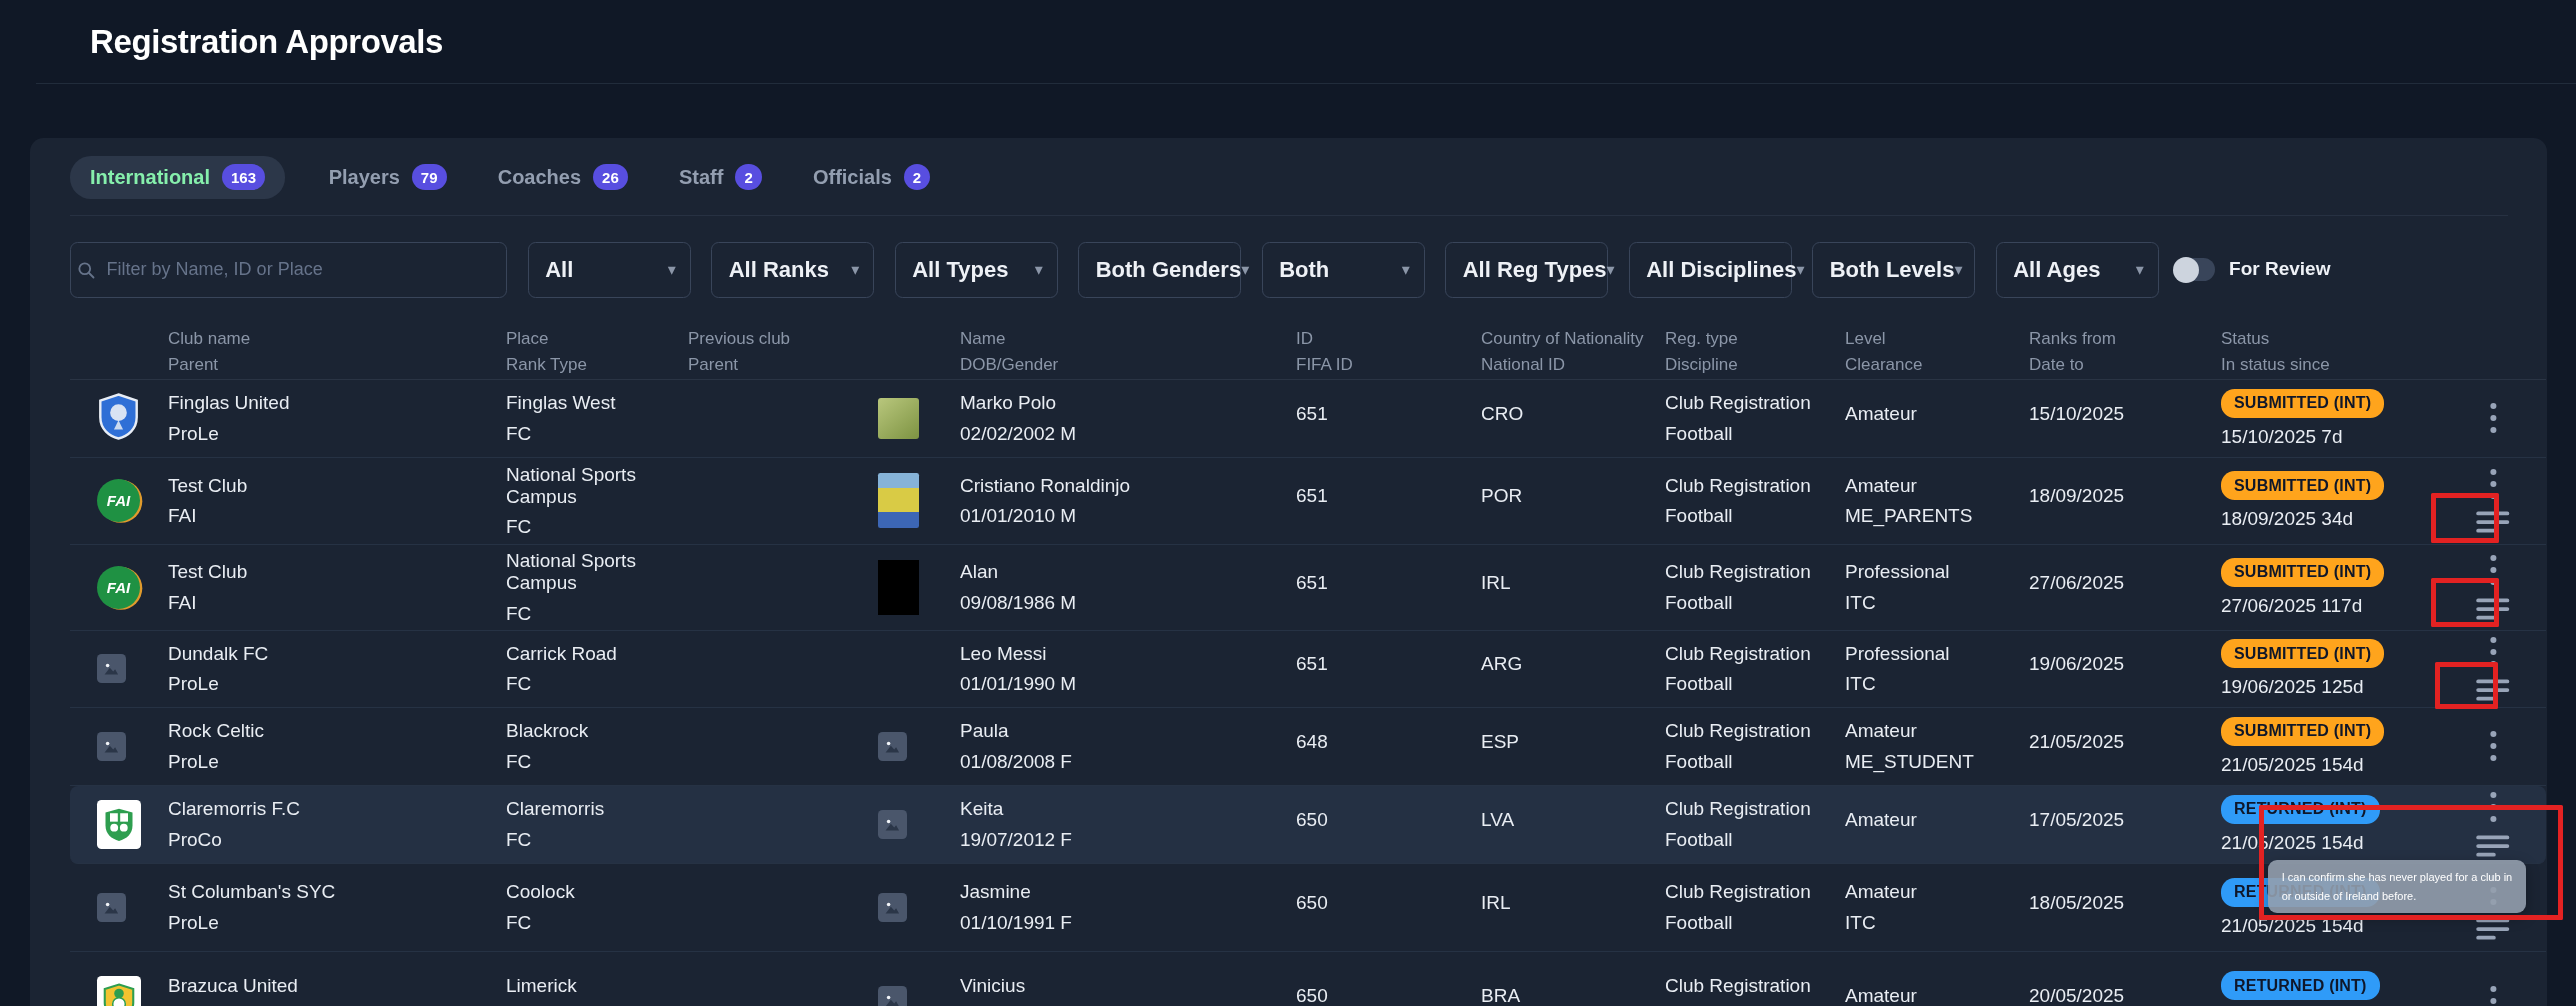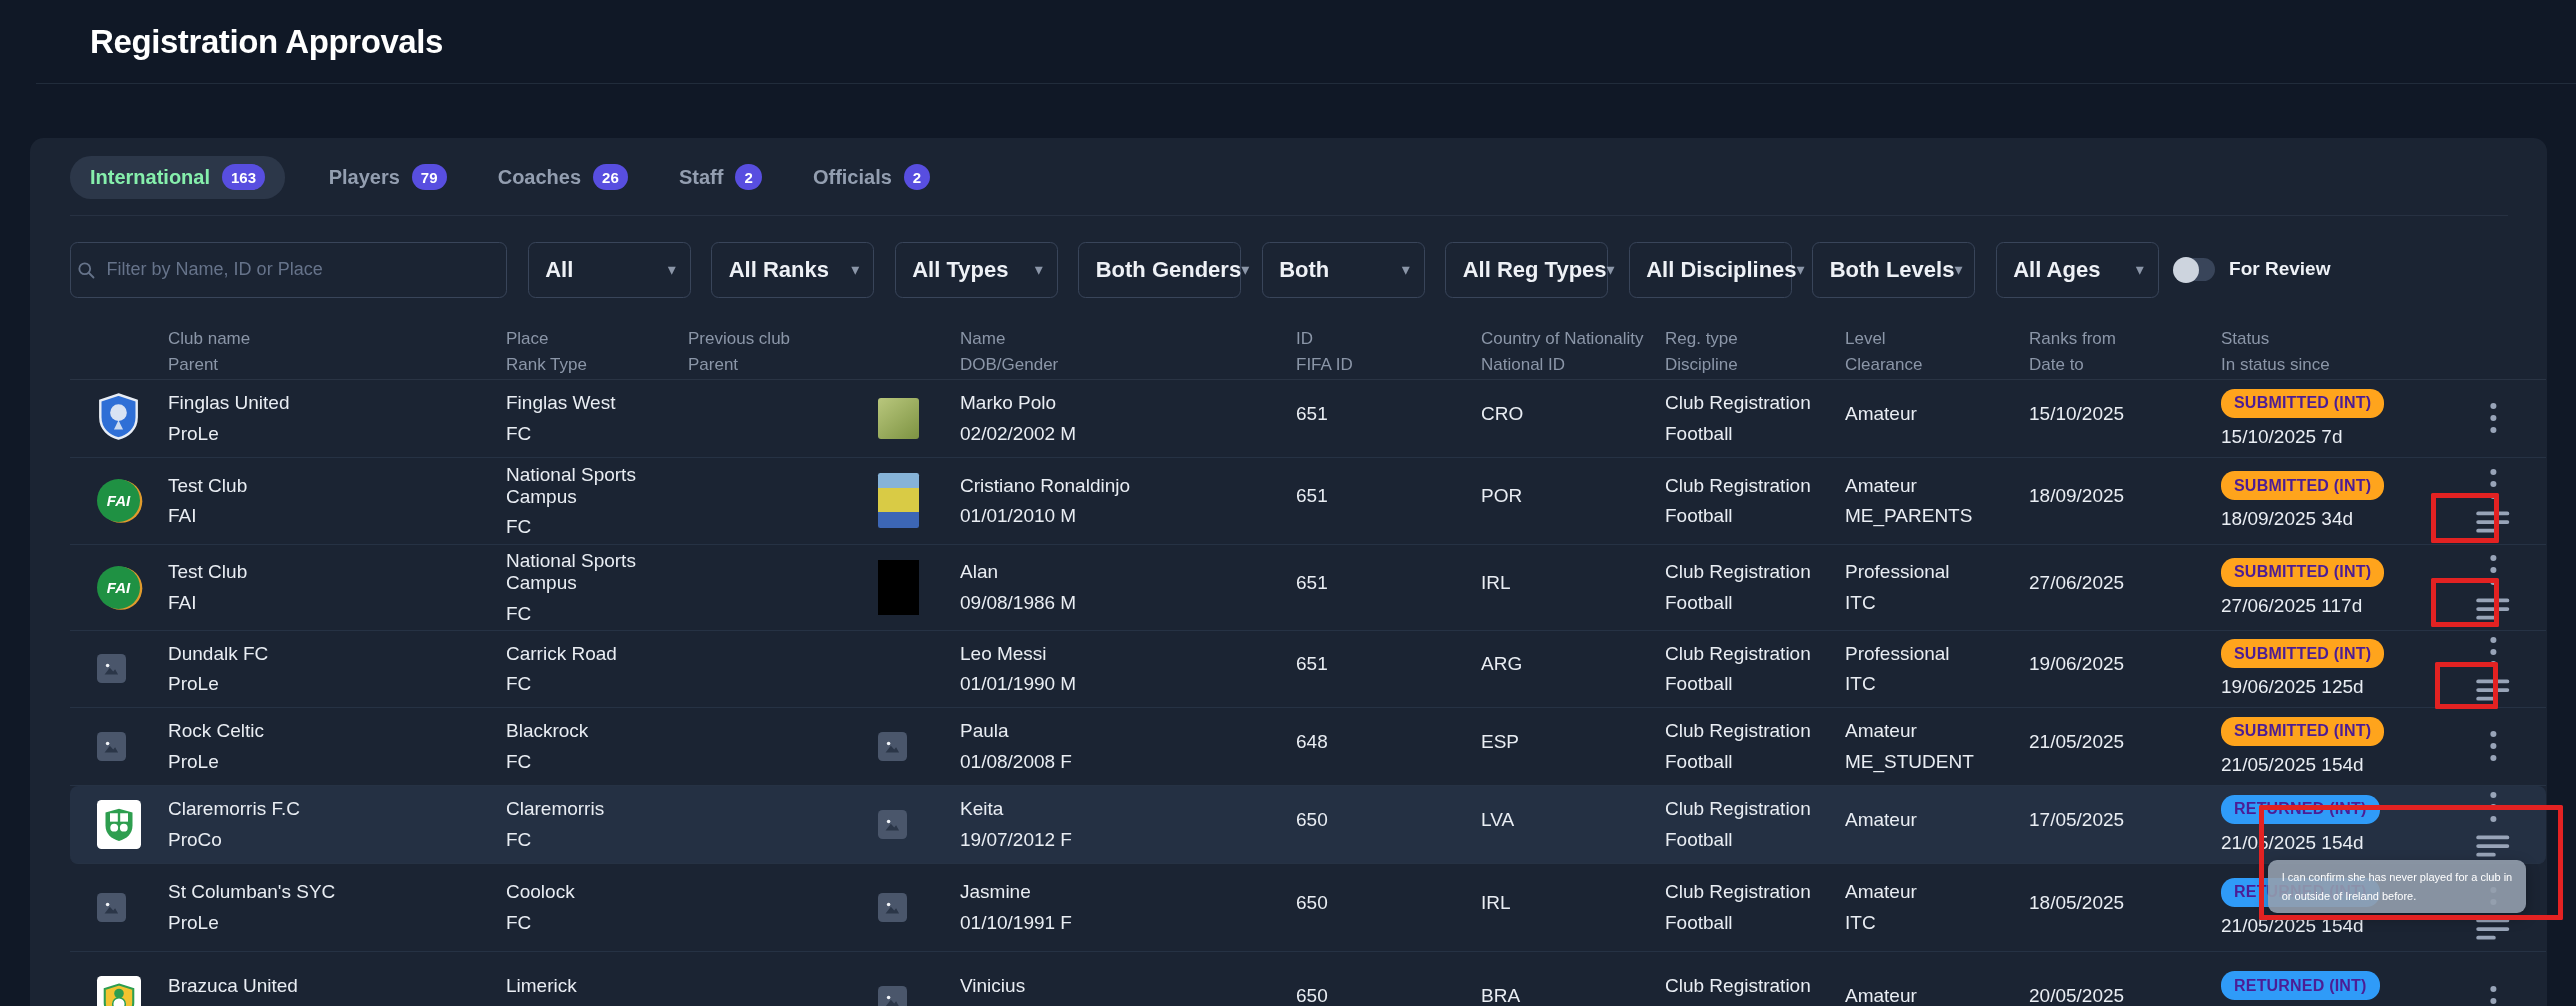--- a/index.html
+++ b/index.html
@@ -41,21 +41,21 @@
   .hcell { display:flex; flex-direction:column; justify-content:center; gap:6.8px; }
   .hline { font-size:17px; color:#8b96a8; white-space:nowrap; }
 
   .row { border-bottom:0.8px solid #263244; cursor:pointer; }
   .row.highlighted { background:#243043;border-radius:8px; }
   .cell { display:flex; flex-direction:column; justify-content:center; gap:8.4px; padding-right:15px; }
   .line { font-size:19px; color:#e9edf3; line-height:22px; min-height:0.8px; }
   .cell.media { flex-direction:row; align-items:center; justify-content:flex-start; }
   .c-logo { padding-left:27px; }
 
-  .badge { display:inline-flex; align-self:flex-start; padding:5.3px 13px; border-radius:13.7px; font-size:16px; font-weight:800; color:#4c1d95; letter-spacing:0.2px; white-space:nowrap; }
+  .badge { display:inline-flex; align-self:flex-start; padding:5.3px 13px; border-radius:13.7px; font-size:16px; font-weight:800; color:#0f172a; letter-spacing:0.2px; white-space:nowrap; }
   .badge.orange { background:#FFA41C; }
   .badge.blue { background:#2F9BF8; }
 
   .acts { display:flex; flex-direction:column; align-items:center; justify-content:center; gap:10.6px; width:46px; margin-left:10.6px; height:100%; }
   .icon-btn { display:flex; align-items:center; justify-content:center; cursor:pointer; }
   .icon-btn svg { fill:#98a4b8; }
 
   
   .logo-fai { width:43px; height:43px; border-radius:50%; background:#1f9143; display:flex; align-items:center; justify-content:center; color:#fff; font-weight:800; font-style:italic; font-size:15px; box-shadow:2.3px 0.8px 0 0 #e09b2d; flex:none; }
   .logo-card { width:44px; height:49px; background:#ffffff; border-radius:4.6px; display:flex; align-items:center; justify-content:center; flex:none; }

